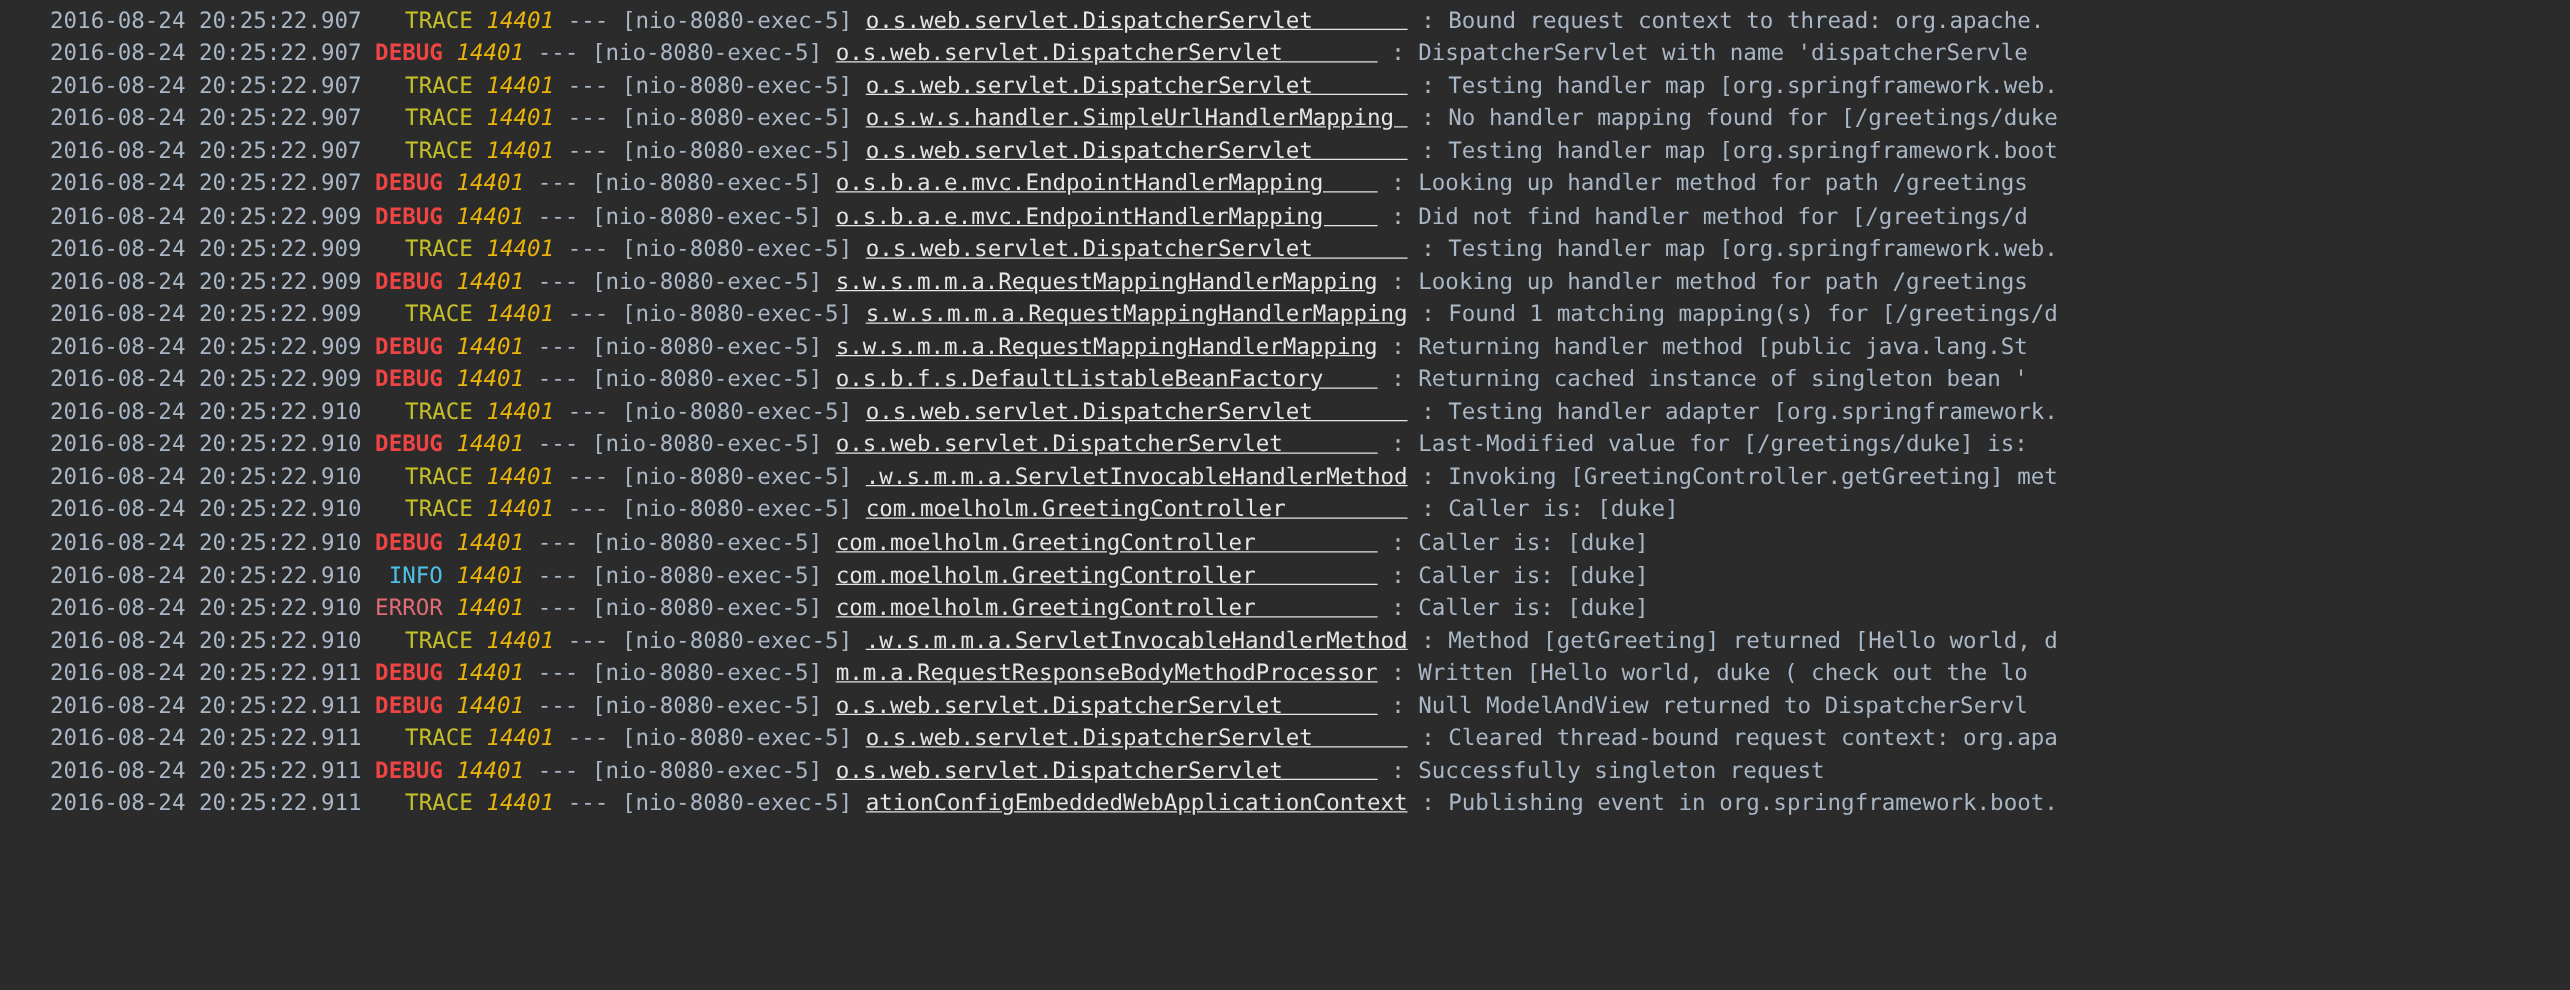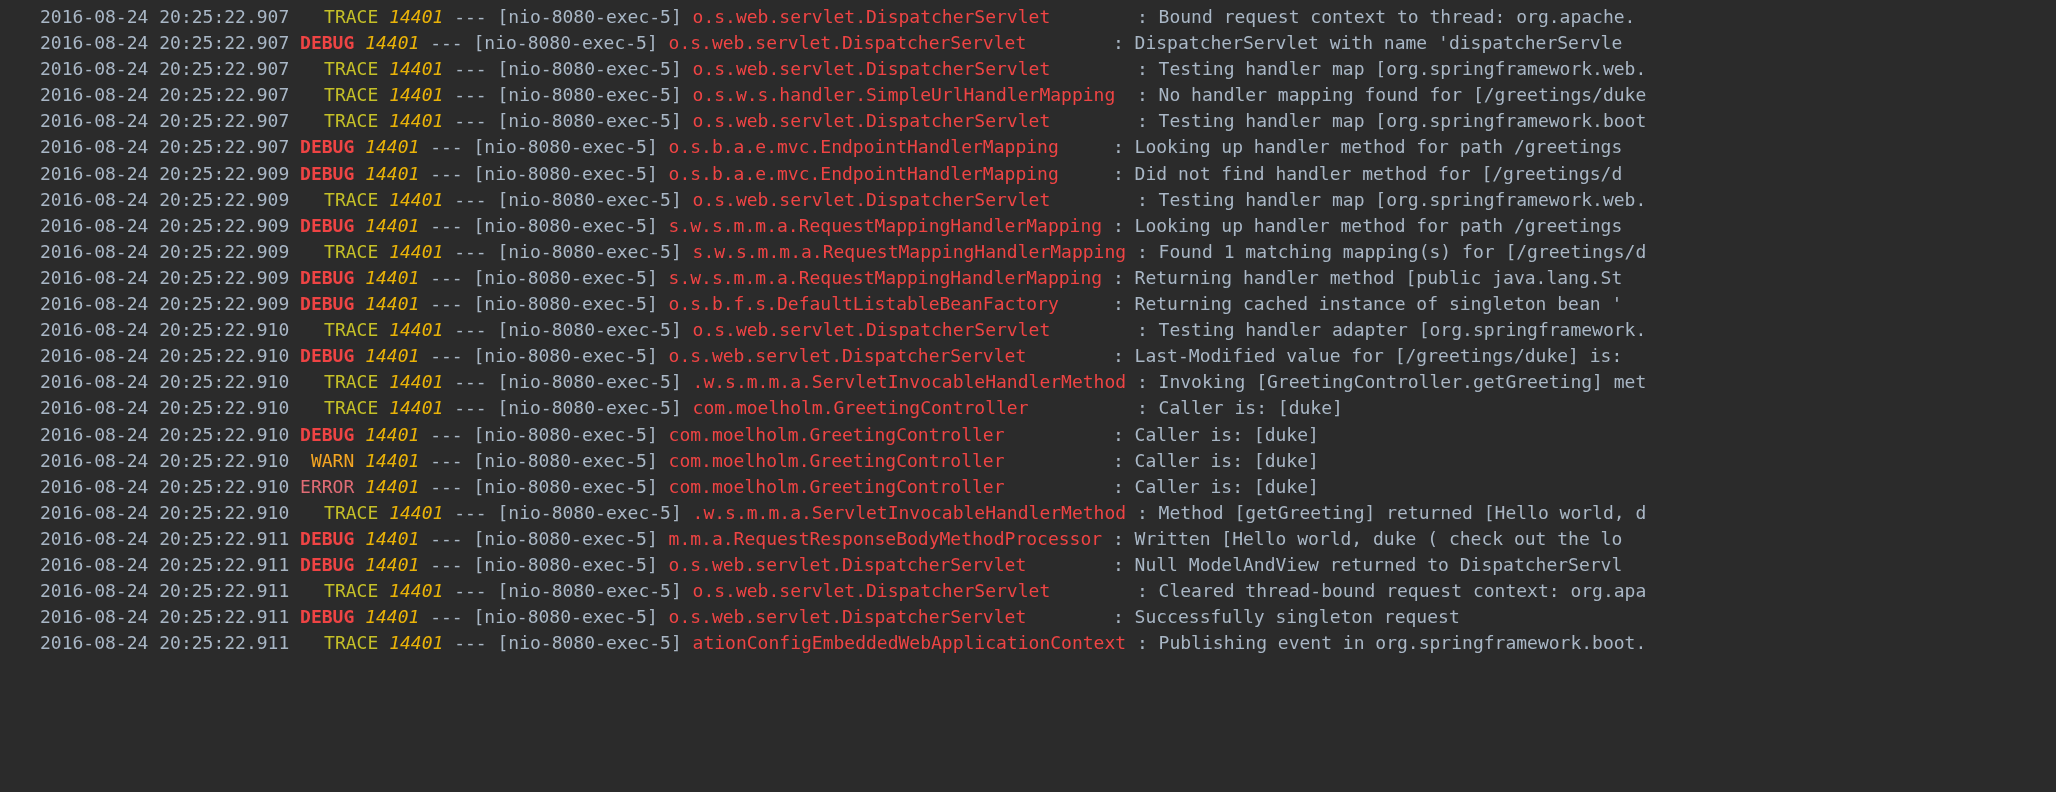--- a/index.html
+++ b/index.html
@@ -47,21 +47,22 @@
       font-style: italic;
     }
     .dashes {
       color: #a9b7c6;
     }
     .thread {
       color: #a9b7c6;
       text-align: right;
     }
     .logger {
-      color: #ef4444;
+      color: #e5e5e5;
+      text-decoration: underline;
     }
     .colon {
       color: #a9b7c6;
     }
     .message {
       color: #a9b7c6;
     }
   </style>
 </head>
 <body>
@@ -77,21 +78,21 @@
     <div class="log-line"><span class="timestamp">2016-08-24 20:25:22.909</span> <span class="level-TRACE">TRACE</span> <span class="pid">14401</span> <span class="dashes">---</span> <span class="thread">[nio-8080-exec-5]</span> <span class="logger">o.s.web.servlet.DispatcherServlet       </span> <span class="colon">:</span> <span class="message">Testing handler map [org.springframework.web.</span></div>
     <div class="log-line"><span class="timestamp">2016-08-24 20:25:22.909</span> <span class="level-DEBUG">DEBUG</span> <span class="pid">14401</span> <span class="dashes">---</span> <span class="thread">[nio-8080-exec-5]</span> <span class="logger">s.w.s.m.m.a.RequestMappingHandlerMapping</span> <span class="colon">:</span> <span class="message">Looking up handler method for path /greetings</span></div>
     <div class="log-line"><span class="timestamp">2016-08-24 20:25:22.909</span> <span class="level-TRACE">TRACE</span> <span class="pid">14401</span> <span class="dashes">---</span> <span class="thread">[nio-8080-exec-5]</span> <span class="logger">s.w.s.m.m.a.RequestMappingHandlerMapping</span> <span class="colon">:</span> <span class="message">Found 1 matching mapping(s) for [/greetings/d</span></div>
     <div class="log-line"><span class="timestamp">2016-08-24 20:25:22.909</span> <span class="level-DEBUG">DEBUG</span> <span class="pid">14401</span> <span class="dashes">---</span> <span class="thread">[nio-8080-exec-5]</span> <span class="logger">s.w.s.m.m.a.RequestMappingHandlerMapping</span> <span class="colon">:</span> <span class="message">Returning handler method [public java.lang.St</span></div>
     <div class="log-line"><span class="timestamp">2016-08-24 20:25:22.909</span> <span class="level-DEBUG">DEBUG</span> <span class="pid">14401</span> <span class="dashes">---</span> <span class="thread">[nio-8080-exec-5]</span> <span class="logger">o.s.b.f.s.DefaultListableBeanFactory    </span> <span class="colon">:</span> <span class="message">Returning cached instance of singleton bean '</span></div>
     <div class="log-line"><span class="timestamp">2016-08-24 20:25:22.910</span> <span class="level-TRACE">TRACE</span> <span class="pid">14401</span> <span class="dashes">---</span> <span class="thread">[nio-8080-exec-5]</span> <span class="logger">o.s.web.servlet.DispatcherServlet       </span> <span class="colon">:</span> <span class="message">Testing handler adapter [org.springframework.</span></div>
     <div class="log-line"><span class="timestamp">2016-08-24 20:25:22.910</span> <span class="level-DEBUG">DEBUG</span> <span class="pid">14401</span> <span class="dashes">---</span> <span class="thread">[nio-8080-exec-5]</span> <span class="logger">o.s.web.servlet.DispatcherServlet       </span> <span class="colon">:</span> <span class="message">Last-Modified value for [/greetings/duke] is:</span></div>
     <div class="log-line"><span class="timestamp">2016-08-24 20:25:22.910</span> <span class="level-TRACE">TRACE</span> <span class="pid">14401</span> <span class="dashes">---</span> <span class="thread">[nio-8080-exec-5]</span> <span class="logger">.w.s.m.m.a.ServletInvocableHandlerMethod</span> <span class="colon">:</span> <span class="message">Invoking [GreetingController.getGreeting] met</span></div>
     <div class="log-line"><span class="timestamp">2016-08-24 20:25:22.910</span> <span class="level-TRACE">TRACE</span> <span class="pid">14401</span> <span class="dashes">---</span> <span class="thread">[nio-8080-exec-5]</span> <span class="logger">com.moelholm.GreetingController         </span> <span class="colon">:</span> <span class="message">Caller is: [duke]</span></div>
     <div class="log-line"><span class="timestamp">2016-08-24 20:25:22.910</span> <span class="level-DEBUG">DEBUG</span> <span class="pid">14401</span> <span class="dashes">---</span> <span class="thread">[nio-8080-exec-5]</span> <span class="logger">com.moelholm.GreetingController         </span> <span class="colon">:</span> <span class="message">Caller is: [duke]</span></div>
-    <div class="log-line"><span class="timestamp">2016-08-24 20:25:22.910</span> <span class="level-WARN"> WARN</span> <span class="pid">14401</span> <span class="dashes">---</span> <span class="thread">[nio-8080-exec-5]</span> <span class="logger">com.moelholm.GreetingController         </span> <span class="colon">:</span> <span class="message">Caller is: [duke]</span></div>
+    <div class="log-line"><span class="timestamp">2016-08-24 20:25:22.910</span> <span class="level-INFO"> INFO</span> <span class="pid">14401</span> <span class="dashes">---</span> <span class="thread">[nio-8080-exec-5]</span> <span class="logger">com.moelholm.GreetingController         </span> <span class="colon">:</span> <span class="message">Caller is: [duke]</span></div>
     <div class="log-line"><span class="timestamp">2016-08-24 20:25:22.910</span> <span class="level-ERROR">ERROR</span> <span class="pid">14401</span> <span class="dashes">---</span> <span class="thread">[nio-8080-exec-5]</span> <span class="logger">com.moelholm.GreetingController         </span> <span class="colon">:</span> <span class="message">Caller is: [duke]</span></div>
     <div class="log-line"><span class="timestamp">2016-08-24 20:25:22.910</span> <span class="level-TRACE">TRACE</span> <span class="pid">14401</span> <span class="dashes">---</span> <span class="thread">[nio-8080-exec-5]</span> <span class="logger">.w.s.m.m.a.ServletInvocableHandlerMethod</span> <span class="colon">:</span> <span class="message">Method [getGreeting] returned [Hello world, d</span></div>
     <div class="log-line"><span class="timestamp">2016-08-24 20:25:22.911</span> <span class="level-DEBUG">DEBUG</span> <span class="pid">14401</span> <span class="dashes">---</span> <span class="thread">[nio-8080-exec-5]</span> <span class="logger">m.m.a.RequestResponseBodyMethodProcessor</span> <span class="colon">:</span> <span class="message">Written [Hello world, duke ( check out the lo</span></div>
     <div class="log-line"><span class="timestamp">2016-08-24 20:25:22.911</span> <span class="level-DEBUG">DEBUG</span> <span class="pid">14401</span> <span class="dashes">---</span> <span class="thread">[nio-8080-exec-5]</span> <span class="logger">o.s.web.servlet.DispatcherServlet       </span> <span class="colon">:</span> <span class="message">Null ModelAndView returned to DispatcherServl</span></div>
     <div class="log-line"><span class="timestamp">2016-08-24 20:25:22.911</span> <span class="level-TRACE">TRACE</span> <span class="pid">14401</span> <span class="dashes">---</span> <span class="thread">[nio-8080-exec-5]</span> <span class="logger">o.s.web.servlet.DispatcherServlet       </span> <span class="colon">:</span> <span class="message">Cleared thread-bound request context: org.apa</span></div>
     <div class="log-line"><span class="timestamp">2016-08-24 20:25:22.911</span> <span class="level-DEBUG">DEBUG</span> <span class="pid">14401</span> <span class="dashes">---</span> <span class="thread">[nio-8080-exec-5]</span> <span class="logger">o.s.web.servlet.DispatcherServlet       </span> <span class="colon">:</span> <span class="message">Successfully singleton request</span></div>
     <div class="log-line"><span class="timestamp">2016-08-24 20:25:22.911</span> <span class="level-TRACE">TRACE</span> <span class="pid">14401</span> <span class="dashes">---</span> <span class="thread">[nio-8080-exec-5]</span> <span class="logger">ationConfigEmbeddedWebApplicationContext</span> <span class="colon">:</span> <span class="message">Publishing event in org.springframework.boot.</span></div>
   </div>
 
 </body></html>

